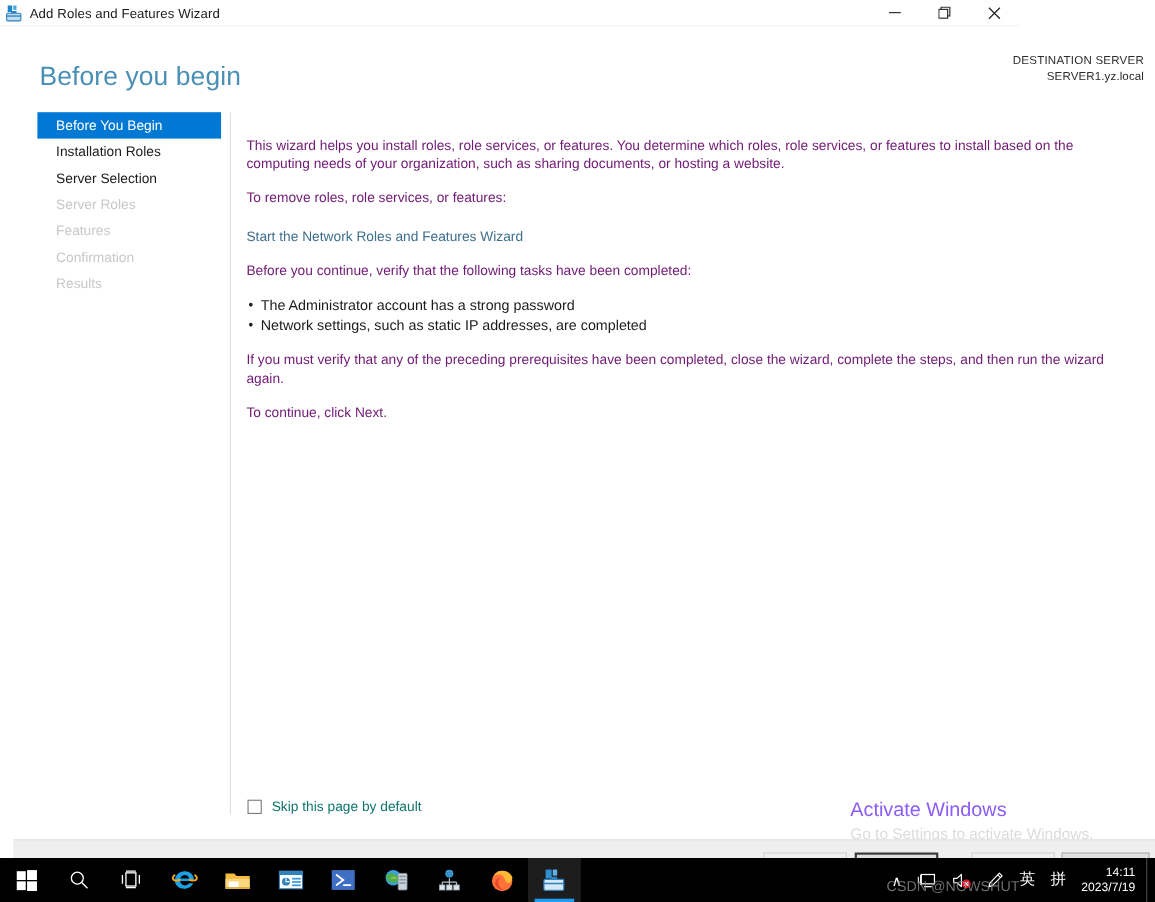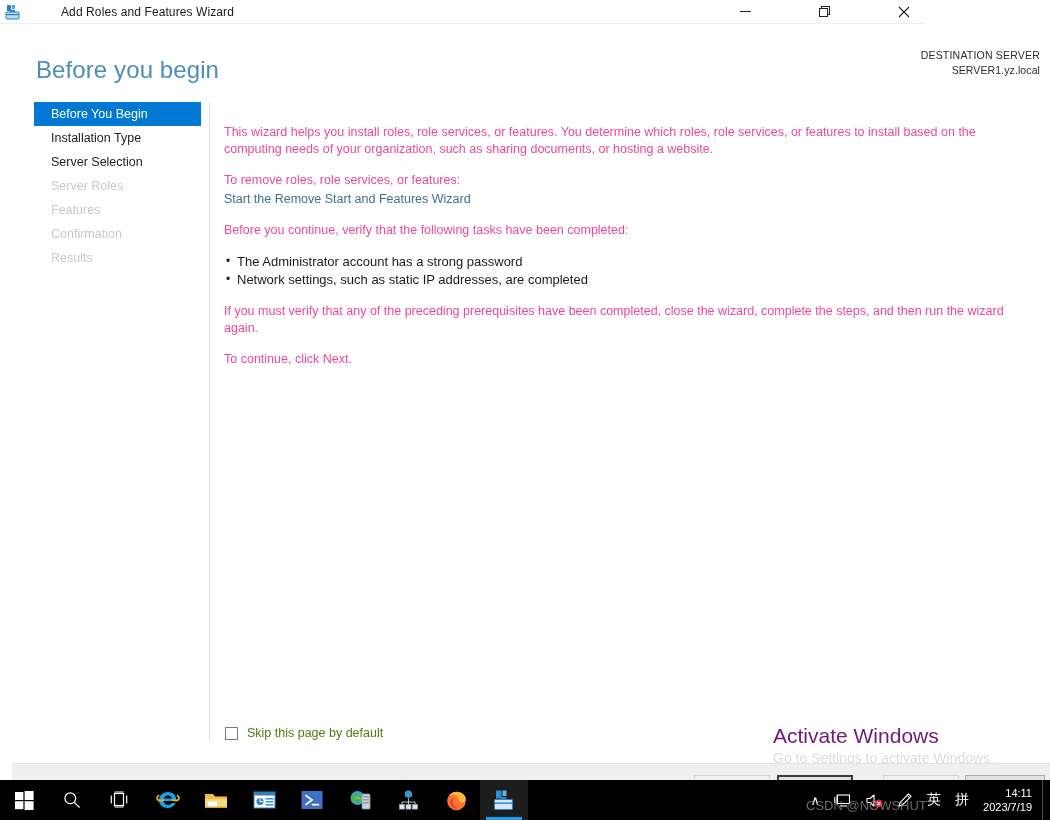--- a/index.html
+++ b/index.html
@@ -11,21 +11,20 @@
   }
   #app { position: relative; width: 1050px; height: 820px; }
 
   
   .titlebar {
     position: absolute; top: 0; left: 0;
     width: 926px; height: 24px;
     background: #ffffff;
     display: flex; align-items: center;
     border-bottom: 1px solid #f0f0f0;
-    gap: 34px;
   }
   .tb-icon { width: 26px; height: 24px; display: flex; align-items: center; justify-content: center; }
   .tb-title {
     font-size: 12px; color: #1a1a1a; letter-spacing: 0.1px;
     margin-left: 1px;
   }
   .tb-spacer { flex: 1; }
   .tb-btn {
     width: 45px; height: 24px;
     display: flex; align-items: center; justify-content: center;
@@ -74,24 +73,24 @@
   .nav-item.disabled { color: #c8c8c8; }
 
   
   .content {
     position: absolute; left: 199px; top: 78px;
     width: 851px; height: 638px;
     background: #ffffff;
   }
   .c-inner { padding: 22px 22px 0 13px; }
   .para {
-    font-size: 12.5px; color: #ec4899; line-height: 17px;
+    font-size: 12.5px; color: #701a75; line-height: 17px;
     margin-bottom: 14px; max-width: 810px;
   }
-  .para.tight { margin-bottom: 0; }
+  .para.tight { margin-bottom: 17px; }
   .link {
     font-size: 12.5px; color: #3f6f8f; line-height: 17px;
     margin-bottom: 14px; display: inline-block; cursor: pointer;
   }
   ul.bullets { list-style: none; margin: 0 0 14px 0; padding: 0; }
   ul.bullets li {
     font-size: 13px; color: #1b1b1b; line-height: 18px;
     padding-left: 13px; position: relative;
   }
   ul.bullets li:before {
@@ -100,28 +99,28 @@
   }
 
   
   .skip-row {
     position: absolute; left: 213px; top: 702px;
     display: flex; align-items: center; gap: 9px;
   }
   .cbox {
     width: 13px; height: 13px; border: 1px solid #7a7a7a; background: #fff;
   }
-  .skip-label { font-size: 12.5px; color: #4d7c0f; }
+  .skip-label { font-size: 12.5px; color: #0f766e; }
 
   
   .watermark {
     position: absolute; right: 19px; top: 700px;
     text-align: left; width: 270px; pointer-events: none;
   }
-  .wm-title { font-size: 21px; font-weight: 300; color: #701a75; line-height: 24px; }
+  .wm-title { font-size: 18px; font-weight: 300; color: #8b5cf6; line-height: 24px; }
   .wm-sub   { font-size: 14px; font-weight: 300; color: #dcdcdc; line-height: 20px; }
 
   
   .footer {
     position: absolute; left: 0; top: 739px;
     width: 1050px; height: 41px;
     background: #efefef;
     border-top: 1px solid #e2e2e2;
   }
   .btn {
@@ -216,33 +215,33 @@
     <div class="page-head">
       <div class="page-title">Before you begin</div>
       <div class="dest-server">
         <div class="dest-label">DESTINATION SERVER</div>
         <div class="dest-name">SERVER1.yz.local</div>
       </div>
     </div>
 
     <div class="sidebar">
       <div class="nav-item selected">Before You Begin</div>
-      <div class="nav-item">Installation Type</div>
+      <div class="nav-item">Installation Roles</div>
       <div class="nav-item">Server Selection</div>
       <div class="nav-item disabled">Server Roles</div>
       <div class="nav-item disabled">Features</div>
       <div class="nav-item disabled">Confirmation</div>
       <div class="nav-item disabled">Results</div>
     </div>
 
     <div class="content">
       <div class="c-inner">
         <div class="para">This wizard helps you install roles, role services, or features. You determine which roles, role services, or features to install based on the computing needs of your organization, such as sharing documents, or hosting a website.</div>
         <div class="para tight">To remove roles, role services, or features:</div>
-        <div class="link">Start the Remove Start and Features Wizard</div>
+        <div class="link">Start the Network Roles and Features Wizard</div>
         <div class="para">Before you continue, verify that the following tasks have been completed:</div>
         <ul class="bullets">
           <li>The Administrator account has a strong password</li>
           <li>Network settings, such as static IP addresses, are completed</li>
         </ul>
         <div class="para">If you must verify that any of the preceding prerequisites have been completed, close the wizard, complete the steps, and then run the wizard again.</div>
         <div class="para">To continue, click Next.</div>
       </div>
     </div>
 

